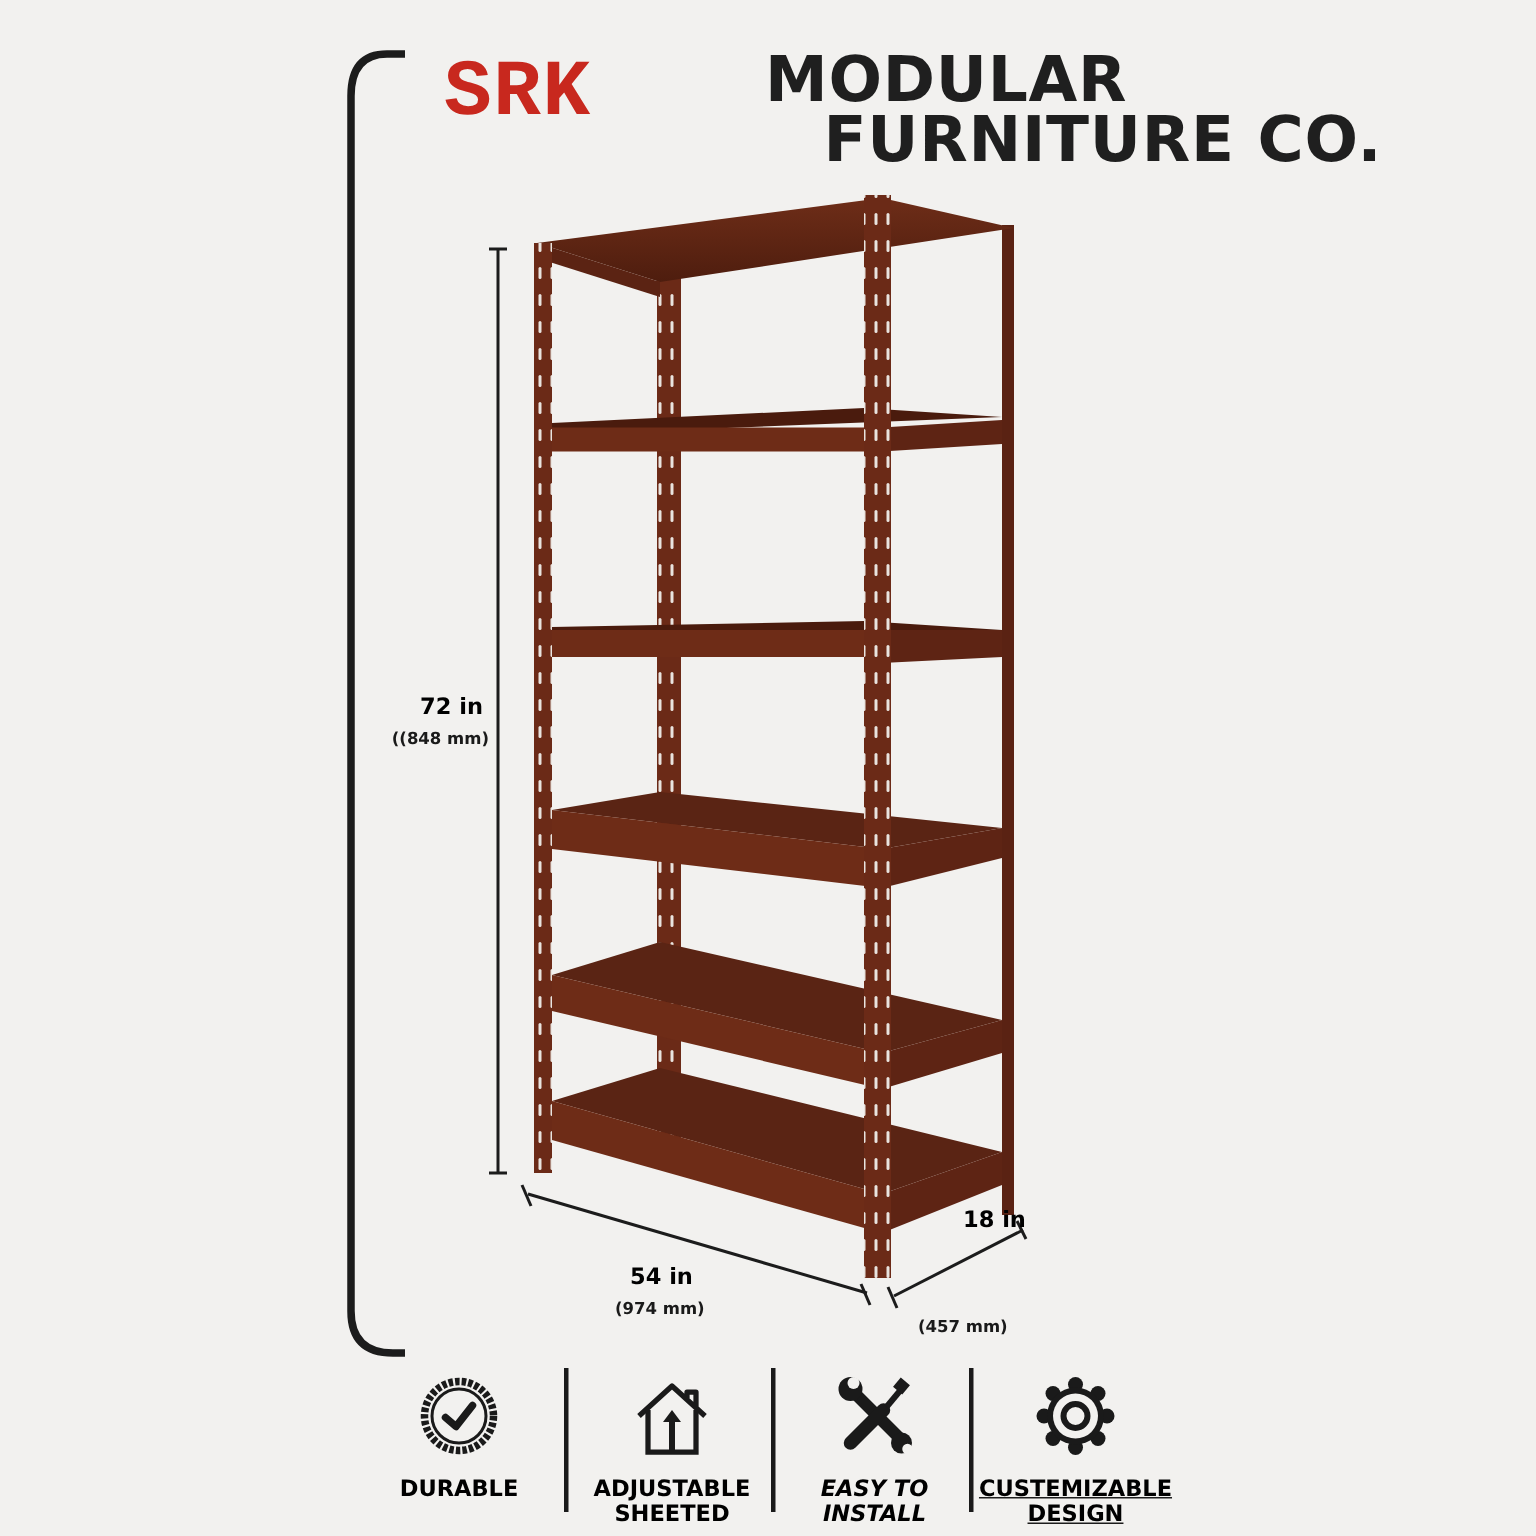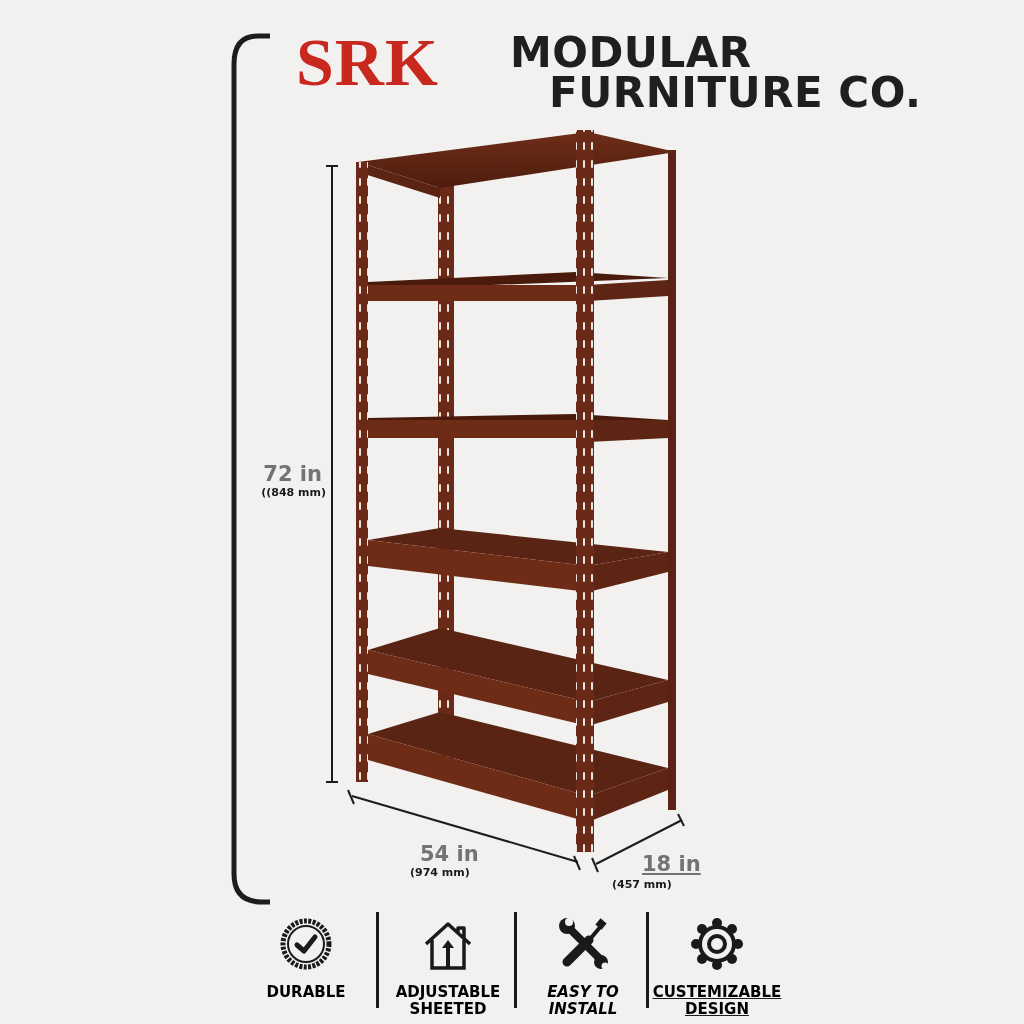--- a/index.html
+++ b/index.html
@@ -1,20 +1,20 @@
 <!DOCTYPE html>
 <html><head>
 <meta charset="utf-8">
 <style>
   html,body{margin:0;padding:0;}
   body{width:1024px;height:1024px;background:#f2f1ef;position:relative;overflow:hidden;font-family:"Liberation Sans",sans-serif;color:#1c1c1c;}
   .abs{position:absolute;}
-  .brand-srk{left:296px;top:22px;font-size:68px;font-weight:bold;color:#c8281e;letter-spacing:1px;line-height:80px;font-family:Liberation Serif, serif;}
+  .brand-srk{left:296px;top:22px;font-size:53px;font-weight:bold;color:#c8281e;letter-spacing:1px;line-height:80px;font-family:Liberation Mono, monospace;}
   .brand-line{left:510px;font-size:42px;font-weight:bold;color:#1f1f1f;font-family:"DejaVu Sans",sans-serif;letter-spacing:0.5px;}
-  .dim-main{font-weight:bold;font-size:21px;font-family:"DejaVu Sans",sans-serif;color:#737373;}
+  .dim-main{font-weight:bold;font-size:15px;font-family:"DejaVu Sans",sans-serif;color:#000000;}
   .dim-sub{font-weight:bold;font-size:11px;font-family:"DejaVu Sans",sans-serif;color:#1a1a1a;}
   .feature{position:absolute;top:912px;height:104px;text-align:center;}
   .feature .icon{height:64px;display:flex;align-items:center;justify-content:center;}
   .feature .label{font-weight:bold;font-size:15px;line-height:17px;font-family:"DejaVu Sans",sans-serif;color:#000000;}
   .divider{position:absolute;top:912px;width:3px;height:96px;background:#1a1a1a;}
 </style>
 </head>
 <body>
 
 <div class="abs brand-srk">SRK</div>
@@ -85,21 +85,21 @@
 <svg class="abs" style="left:340px;top:780px;" width="360" height="110">
   <line x1="12" y1="16" x2="238" y2="82" stroke="#1c1c1c" stroke-width="2"></line>
   <line x1="8" y1="10" x2="14" y2="24" stroke="#1c1c1c" stroke-width="2"></line>
   <line x1="234" y1="76" x2="240" y2="90" stroke="#1c1c1c" stroke-width="2"></line>
   <line x1="256" y1="84" x2="342" y2="40" stroke="#1c1c1c" stroke-width="2"></line>
   <line x1="252" y1="78" x2="258" y2="92" stroke="#1c1c1c" stroke-width="2"></line>
   <line x1="338" y1="34" x2="344" y2="46" stroke="#1c1c1c" stroke-width="2"></line>
 </svg>
 <div class="abs dim-main" style="left:420px;top:842px;">54 in</div>
 <div class="abs dim-sub" style="left:410px;top:866px;">(974 mm)</div>
-<div class="abs dim-main" style="left:642px;top:852px;text-decoration:underline;">18 in</div>
+<div class="abs dim-main" style="left:642px;top:804px;">18 in</div>
 <div class="abs dim-sub" style="left:612px;top:878px;">(457 mm)</div>
 
 <div class="feature" style="left:246px;width:120px;">
   <div class="icon">
     <svg width="56" height="56" viewBox="0 0 56 56">
         <circle cx="28" cy="28" r="23" fill="none" stroke="#1a1a1a" stroke-width="5" stroke-dasharray="3 1.4"></circle>
         <circle cx="28" cy="28" r="18" fill="none" stroke="#1a1a1a" stroke-width="2"></circle>
         <path d="M19 29 L26 35 L37 21" fill="none" stroke="#1a1a1a" stroke-width="5" stroke-linecap="round" stroke-linejoin="round"></path>
       </svg>
   </div>

